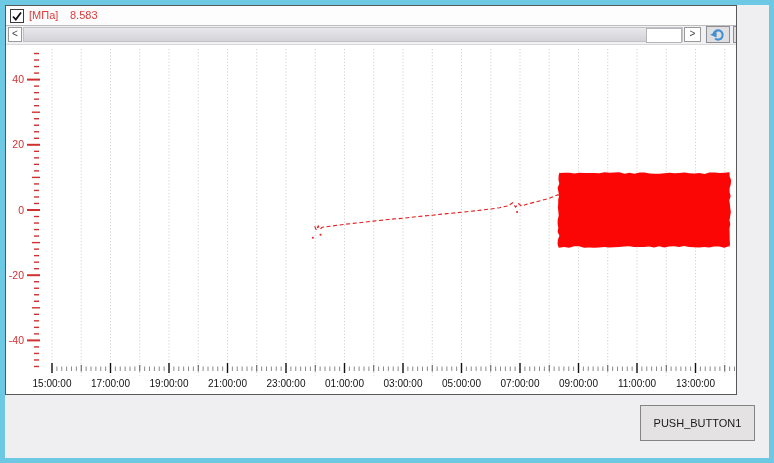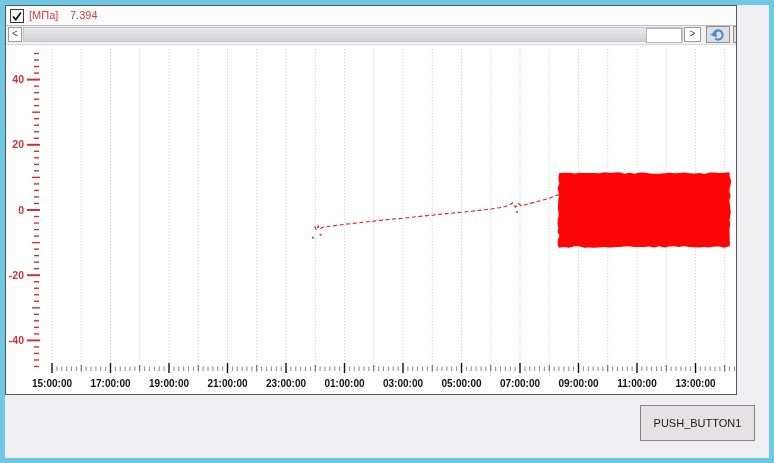--- a/index.html
+++ b/index.html
@@ -24,42 +24,42 @@
   .sb-track{position:absolute;left:17px;top:1px;width:660px;height:15px;box-sizing:border-box;
           background:linear-gradient(#e9e9ec,#d3d3d8);border:1px solid #c2c2c6;}
   .sb-thumb{position:absolute;right:0px;top:0px;width:34px;height:13px;background:#ffffff;
           border:1px solid #b4b4b8;}
   .tool-btn{position:absolute;box-sizing:border-box;background:#dfdfe2;border:1px solid #8f8f93;
           text-align:center;}
   .btn-undo{left:700px;top:0px;width:24px;height:17px;}
   .btn-oneone{left:727px;top:0px;width:21px;height:17px;font-size:10px;font-weight:normal;
           color:#111;line-height:15px;}
   
-  .chart-area{position:relative;height:349px;background:#ffffff;overflow:hidden;font-weight:bold;}
+  .chart-area{position:relative;height:349px;background:#ffffff;overflow:hidden;}
   .chart-area svg{display:block;}
   
   .push-button{position:absolute;left:635px;top:400px;width:115px;height:36px;box-sizing:border-box;
           background:#e4e2e3;border:1px solid #848484;font-size:11px;color:#1a1a1a;
           display:flex;align-items:center;justify-content:center;cursor:default;}
 </style>
 </head>
 <body>
 
 <div class="screen">
 
   <div class="trend-window">
 
     <div class="pen-row">
       <span class="checkbox">
         <svg width="12" height="12" viewBox="0 0 12 12">
           <polyline points="2,6.5 4.8,9.5 10,2.5" fill="none" stroke="#111" stroke-width="1.8"></polyline>
         </svg>
       </span>
       <span class="pen-label">[МПа]</span>
-      <span class="pen-value">7.394</span>
+      <span class="pen-value">8.583</span>
     </div>
 
     <div class="scroll-row">
       <div class="sb-btn sb-left">&lt;</div>
       <div class="sb-track">
         <div class="sb-thumb"></div>
       </div>
       <div class="sb-btn sb-right">&gt;</div>
       <div class="tool-btn btn-undo">
         <svg width="18" height="14" viewBox="0 0 18 14" style="margin-top:1px">

